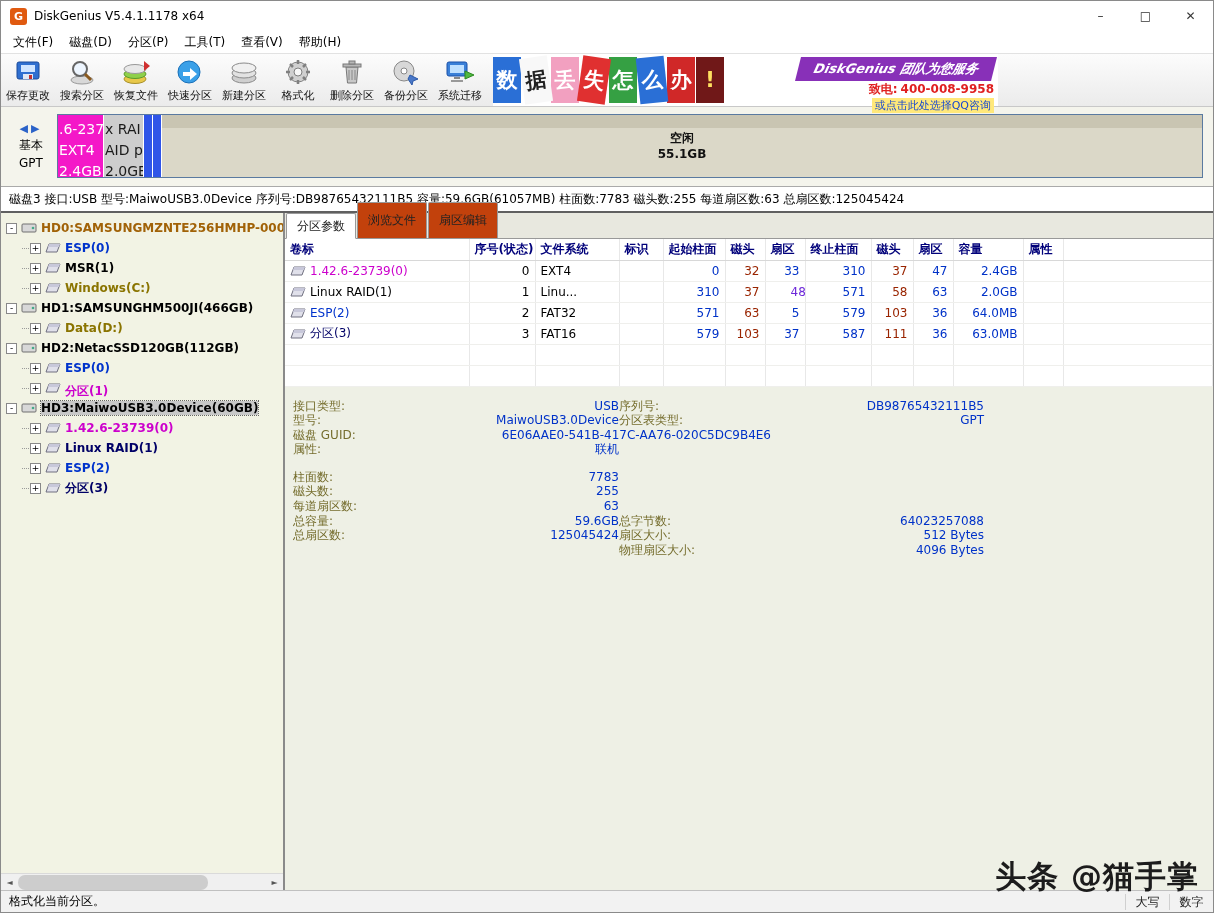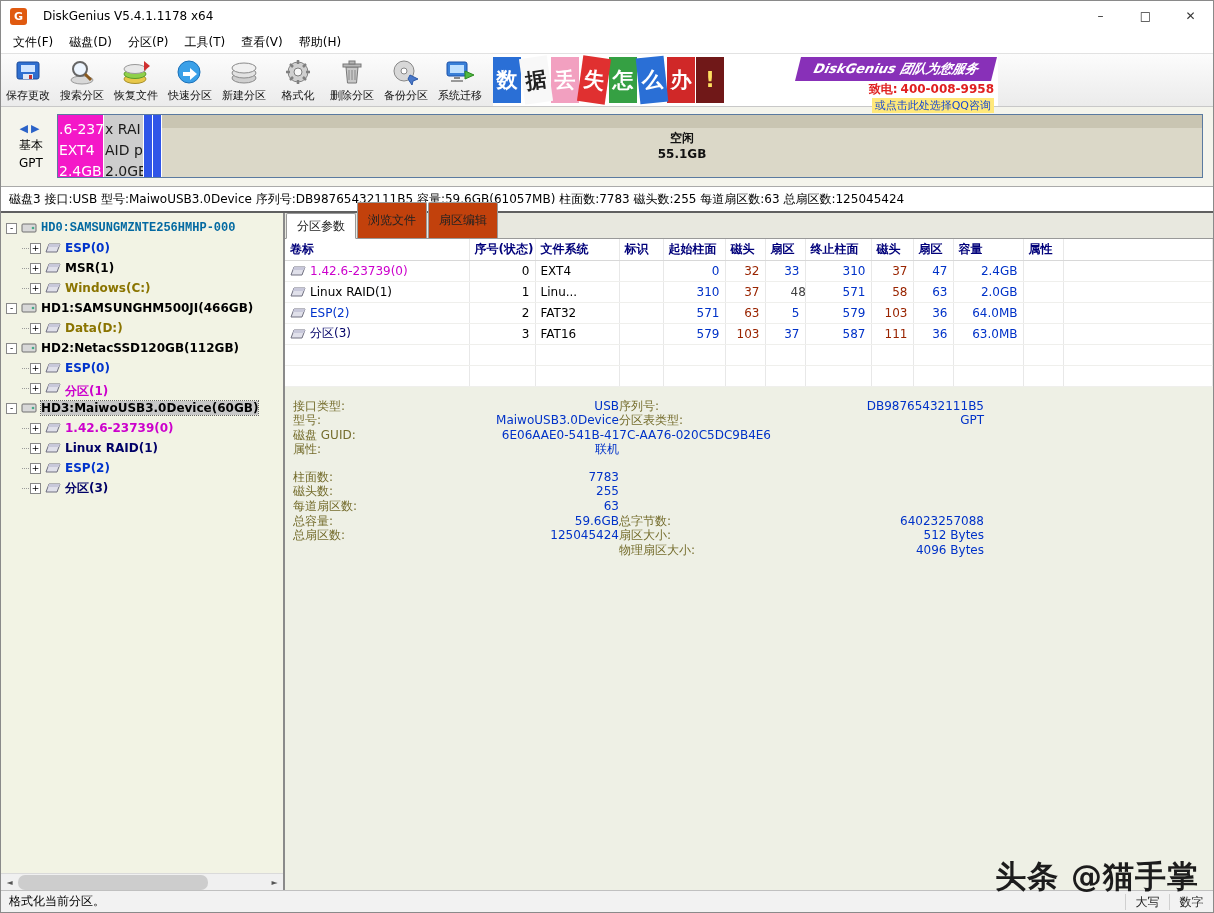--- a/index.html
+++ b/index.html
@@ -1,19 +1,19 @@
 <!DOCTYPE html>
 <html><head>
 <meta charset="utf-8">
 <style>
 *{box-sizing:border-box;margin:0;padding:0}
 body{width:1214px;height:913px;font-family:"DejaVu Sans","Liberation Sans",sans-serif;font-size:12px;color:#000;background:#fff;overflow:hidden;border:1px solid #8a8a8a;position:relative}
 .titlebar{height:30px;display:flex;align-items:center;padding-left:9px;background:#fff}
 .app-icon{width:17px;height:17px;background:#e05a10;border-radius:3px;color:#fff;font-weight:bold;font-size:11px;display:flex;align-items:center;justify-content:center}
-.title-text{margin-left:16px}
+.title-text{margin-left:7px}
 .win-controls{margin-left:auto;display:flex;height:100%}
 .win-btn{width:45px;height:100%;display:flex;align-items:center;justify-content:center;font-size:12px;color:#333}
 .menubar{height:22px;display:flex;align-items:center;padding-left:4px;background:#fff}
 .menu-item{padding:2px 8px}
 .toolbar{height:54px;display:flex;align-items:stretch;background:linear-gradient(#fcfcfc,#ebebeb);border-top:1px solid #e2e2e2;border-bottom:1px solid #c8c8c8}
 .tool-buttons{display:flex}
 .tool-btn{width:54px;display:flex;flex-direction:column;align-items:center;justify-content:center;gap:1px;font-size:11px;color:#111}
 .tool-btn .icon{height:30px;display:flex;align-items:center}
 .banner{width:505px;position:relative;display:flex;align-items:center;background:#fff;margin-left:6px}
 .tiles{display:flex;align-items:center;gap:1px;height:100%}
@@ -244,21 +244,21 @@
   <div class="tree-panel">
     <div class="tree-body">
         <div class="tree-row lvl0">
           <span class="expander">-</span>
           <span class="icon">
             <svg width="16" height="14">
               <rect x="1" y="3" width="14" height="8" rx="1" fill="#d8d8d8" stroke="#707070"></rect>
               <circle cx="12" cy="7" r="1.3" fill="#44aa88"></circle>
             </svg>
           </span>
-          <span class="tree-label" style="color: #0369a1; font-family: Liberation Mono, monospace;">HD0:SAMSUNGMZNTE256HMHP-000</span>
+          <span class="tree-label" style="color: #a16207;">HD0:SAMSUNGMZNTE256HMHP-000</span>
         </div>
         <div class="tree-row lvl1">
           <span class="conn"></span>
           <span class="expander">+</span>
           <span class="icon">
             <svg width="16" height="12">
               <path d="M4 2 h11 l-3 8 H1 z" fill="#e0e0ea" stroke="#707080"></path>
               <path d="M4 2 h11 l-1 3 H3 z" fill="#c8c8da"></path>
             </svg>
           </span>
@@ -478,21 +478,21 @@
                     </svg>
                   </span>
                   <span style="color: rgb(0, 0, 0);">Linux RAID(1)</span>
                 </span>
               </td>
               <td class="r" style="color: rgb(0, 0, 0);">1</td>
               <td style="color: rgb(0, 0, 0);">Linu...</td>
               <td style="color: rgb(0, 0, 0);"></td>
               <td class="r" style="color: rgb(0, 50, 200);">310</td>
               <td class="r" style="color: rgb(153, 36, 0);">37</td>
-              <td class="r" style="color: #404040; padding-left: 25px;">48</td>
+              <td class="r" style="color: #6d28d9; padding-left: 25px;">48</td>
               <td class="r" style="color: rgb(0, 50, 200);">571</td>
               <td class="r" style="color: rgb(153, 36, 0);">58</td>
               <td class="r" style="color: rgb(0, 50, 200);">63</td>
               <td class="r" style="color: rgb(0, 50, 200);">2.0GB</td>
               <td style="color: rgb(0, 0, 0);"></td>
               <td></td>
             </tr>
             <tr class="trow">
               <td>
                 <span class="row-label">

